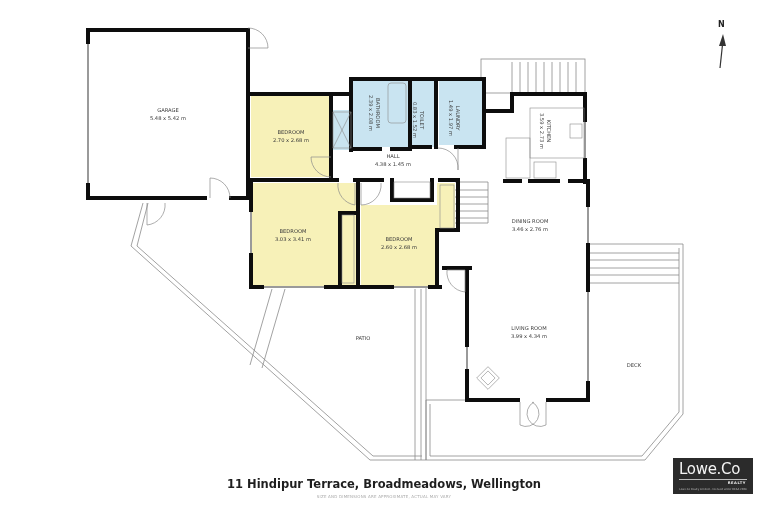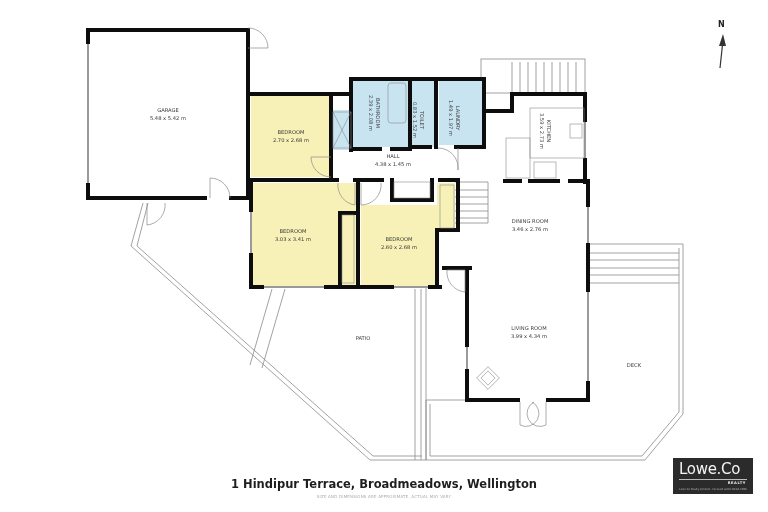--- a/index.html
+++ b/index.html
@@ -207,21 +207,21 @@
 </svg>
 
 <div class="north">
   <span class="n">N</span>
   <svg width="16" height="40" style="position:absolute;left:0;top:12px;" viewBox="0 0 16 40">
     <line x1="6" y1="36" x2="9" y2="8" stroke="#333" stroke-width="1.2"></line>
     <polygon points="9,2 5,14 12,14" fill="#333"></polygon>
   </svg>
 </div>
 
-<div class="title">1 Hindipur Terrace, Broadmeadows, Wellington</div>
+<div class="title">11 Hindipur Terrace, Broadmeadows, Wellington</div>
 <div class="subtitle">SIZE AND DIMENSIONS ARE APPROXIMATE, ACTUAL MAY VARY</div>
 
 <div class="logo">
   <span class="brand">Lowe.Co</span>
   <span class="rule"></span>
   <span class="tag">REALTY</span>
   <span class="fine">Lowe.Co Realty Limited - licensed under REAA 2008</span>
 </div>
 
 </body></html>

